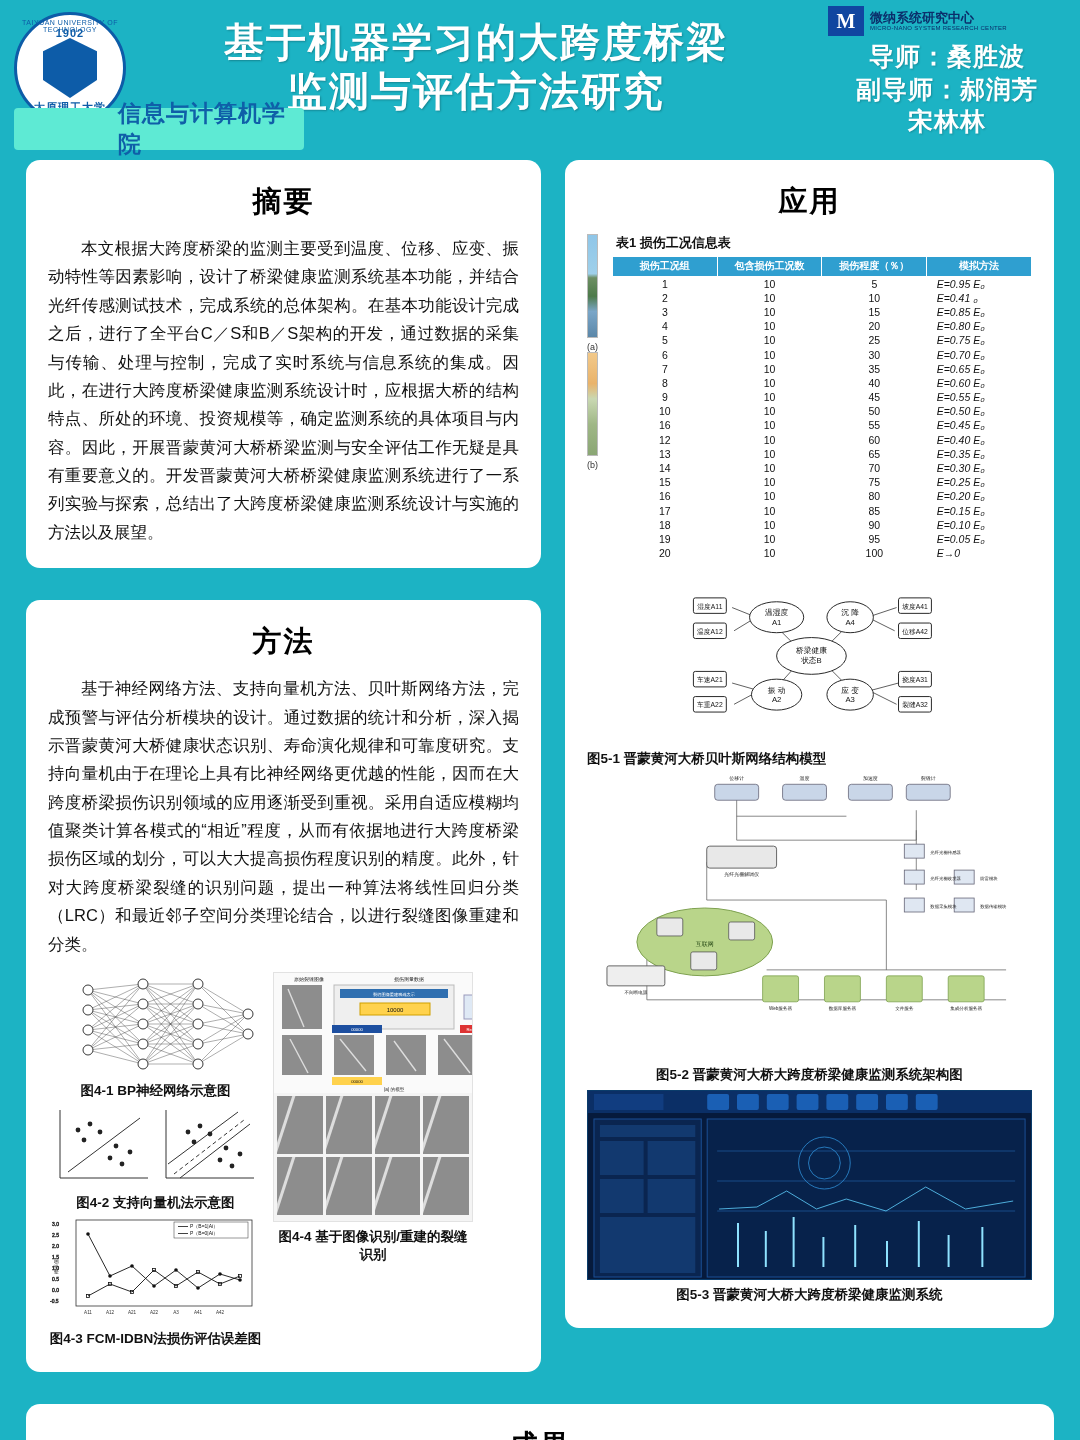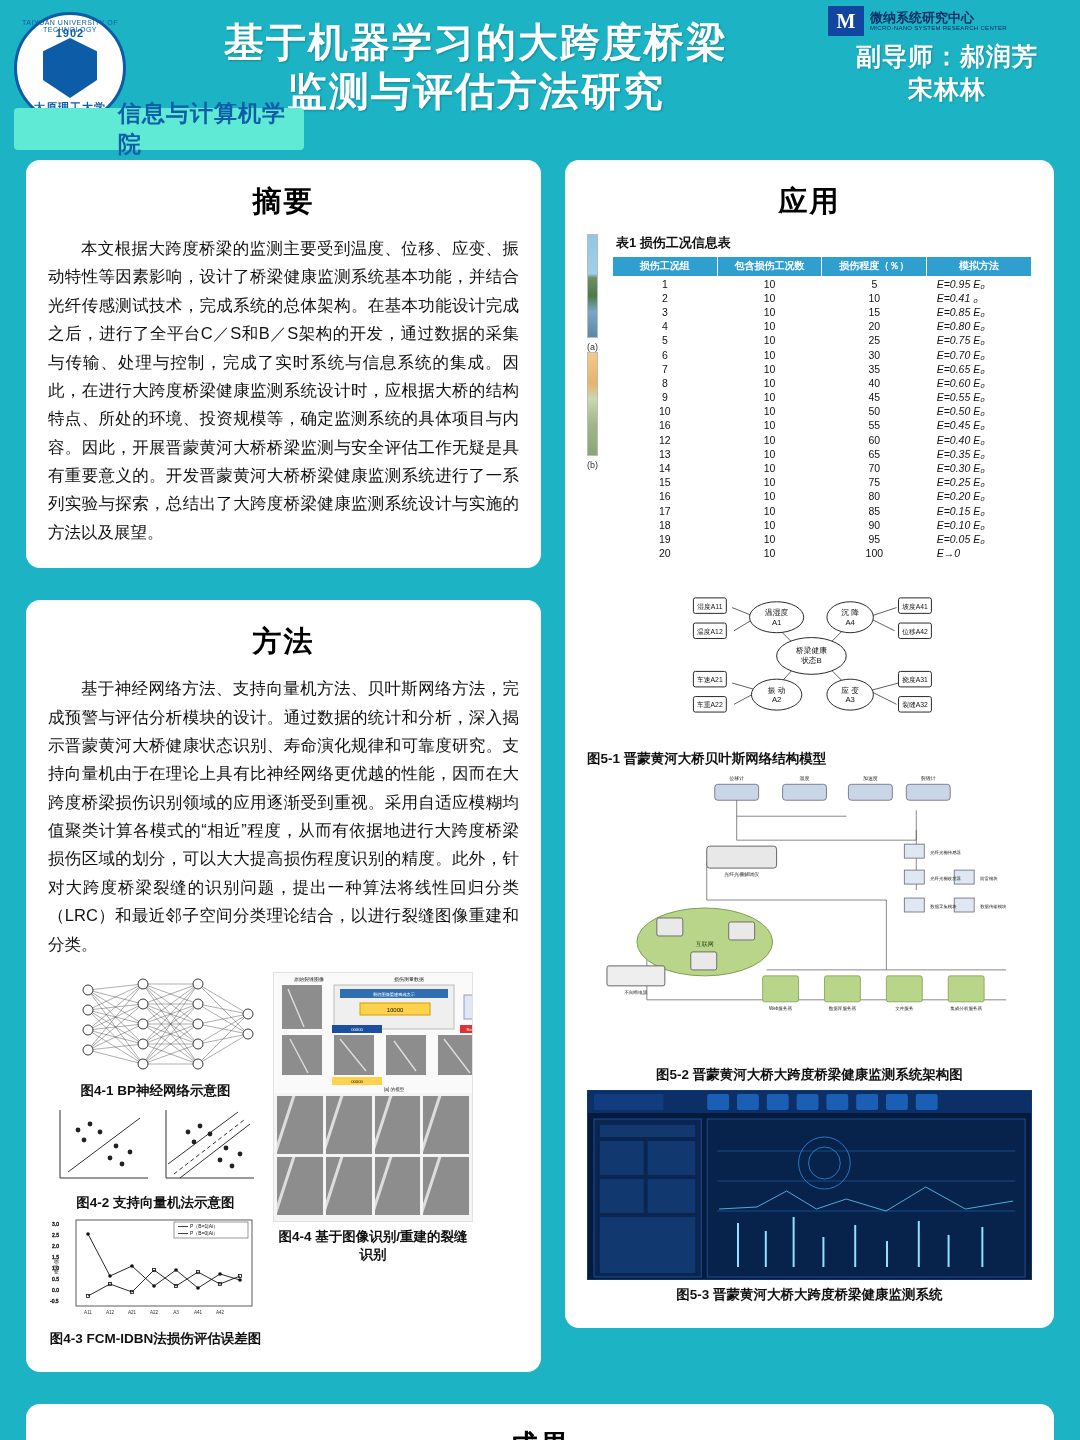--- a/index.html
+++ b/index.html
@@ -202,20 +202,21 @@
     <div class="title-line">监测与评估方法研究</div>
   </div>
   <div class="right-col">
     <div class="mn-logo">
       <div class="mn-mark">M</div>
       <div>
         <div class="mn-text-cn">微纳系统研究中心</div>
         <div class="mn-text-en">MICRO-NANO SYSTEM RESEARCH CENTER</div>
       </div>
     </div>
+    <div class="adv-line">导师：桑胜波</div>
     <div class="adv-line">副导师：郝润芳</div>
     <div class="adv-line">宋林林</div>
   </div>
 </div>
 
 <div class="body-wrap">
 <div class="cols">
 
   <div class="col-left">
 

